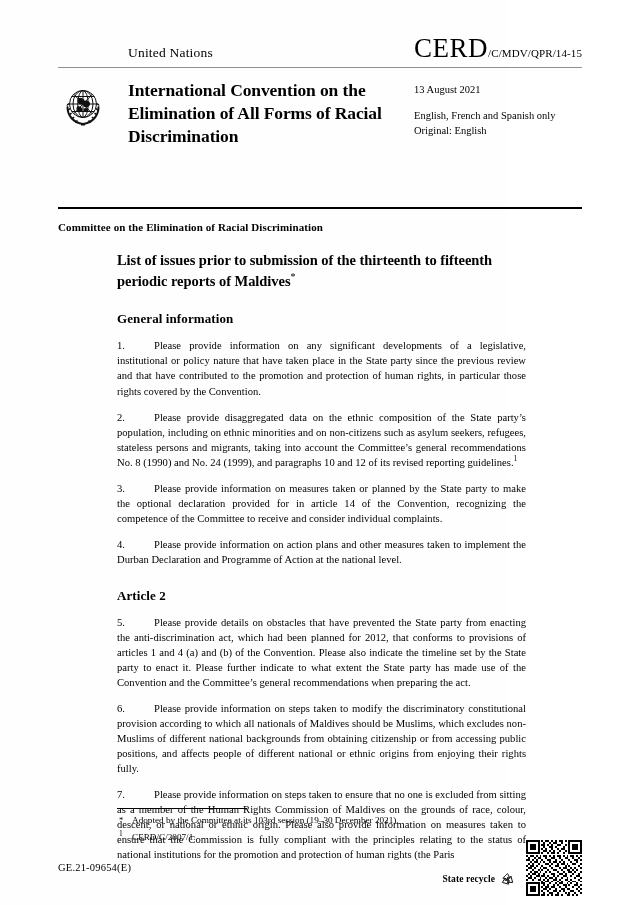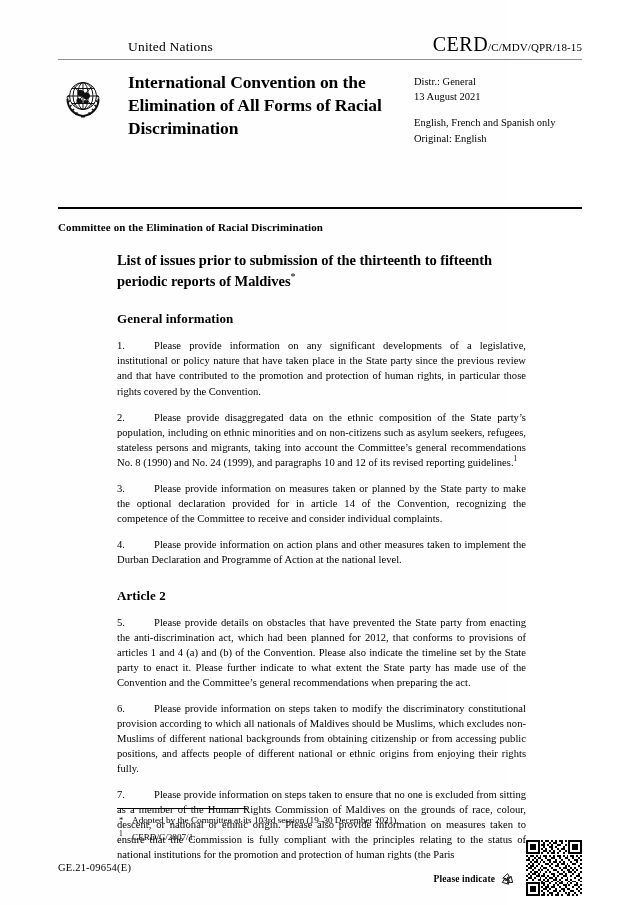--- a/index.html
+++ b/index.html
@@ -39,21 +39,21 @@
   .un-name {
     font-size: 13.5px;
     letter-spacing: 0.2px;
     padding-left: 70px;
   }
   .doc-symbol {
     white-space: nowrap;
     text-align: right;
   }
   .doc-symbol .cerd {
-    font-size: 20px;
+    font-size: 27px;
     letter-spacing: 0.5px;
   }
   .doc-symbol .sym-rest {
     font-size: 11px;
     letter-spacing: 0.1px;
   }
   .rule-thin {
     border-top: 1.6px solid #8f8f8f;
     width: 100%;
     margin: 0;
@@ -227,21 +227,21 @@
 </style>
 </head>
 <body>
 
 <div class="page">
 
   <div class="masthead">
     <div class="mast-top">
       <div class="un-name">United Nations</div>
       <div class="doc-symbol">
-        <span class="cerd">CERD</span><span class="sym-rest">/C/MDV/QPR/18-15</span>
+        <span class="cerd">CERD</span><span class="sym-rest">/C/MDV/QPR/14-15</span>
       </div>
     </div>
     <div class="rule-thin"></div>
 
     <div class="mast-body">
       <div class="emblem-cell">
         <svg class="emblem" viewBox="0 0 100 100">
           <g fill="none" stroke="#111" stroke-width="2">
             <circle cx="50" cy="46" r="27"></circle>
             <ellipse cx="50" cy="46" rx="10.5" ry="27"></ellipse>
@@ -273,21 +273,20 @@
             <path d="M69 71 q4 2 4 6 q-4 -1 -6 -4 z"></path>
             <path d="M62 78 q4 2 4 6 q-4 -1 -6 -4 z"></path>
             <path d="M46 86 h8 v3 h-8 z"></path>
           </g>
         </svg>
       </div>
 
       <div class="conv-title">International Convention on the Elimination of All Forms of Racial Discrimination</div>
 
       <div class="distr-block">
-        <div>Distr.: General</div>
         <div>13 August 2021</div>
         <div class="distr-gap"></div>
         <div>English, French and Spanish only</div>
         <div>Original: English</div>
       </div>
     </div>
   </div>
 
   <div class="rule-thick"></div>
 
@@ -318,21 +317,21 @@
 
   <div class="footnotes">
     <div class="fn-rule"></div>
     <div class="fn-line"><span class="mk star">*</span><span>Adopted by the Committee at its 103rd session (19–30 December 2021).</span></div>
     <div class="fn-line"><span class="mk one">1</span><span>CERD/C/2007/1.</span></div>
   </div>
 
   <div class="footer">
     <div class="job-no">GE.21-09654(E)</div>
     <div class="footer-right">
-      <span class="recycle-text">Please indicate</span>
+      <span class="recycle-text">State recycle</span>
       <svg class="recycle-icon" viewBox="0 0 40 40">
         <g fill="none" stroke="#111" stroke-width="2.1" stroke-linejoin="round">
           <path d="M20 6 L26 17 L21 17 L21 22 L14 22 L14 17 L9 17 Z" transform="rotate(0 20 20)"></path>
           <path d="M20 6 L26 17 L21 17 L21 22 L14 22 L14 17 L9 17 Z" transform="rotate(120 20 20)"></path>
           <path d="M20 6 L26 17 L21 17 L21 22 L14 22 L14 17 L9 17 Z" transform="rotate(240 20 20)"></path>
         </g>
       </svg>
       <svg class="qr" viewBox="0 0 29 29" shape-rendering="crispEdges">
         <rect width="29" height="29" fill="#ffffff"></rect>
         <g fill="#000000">

